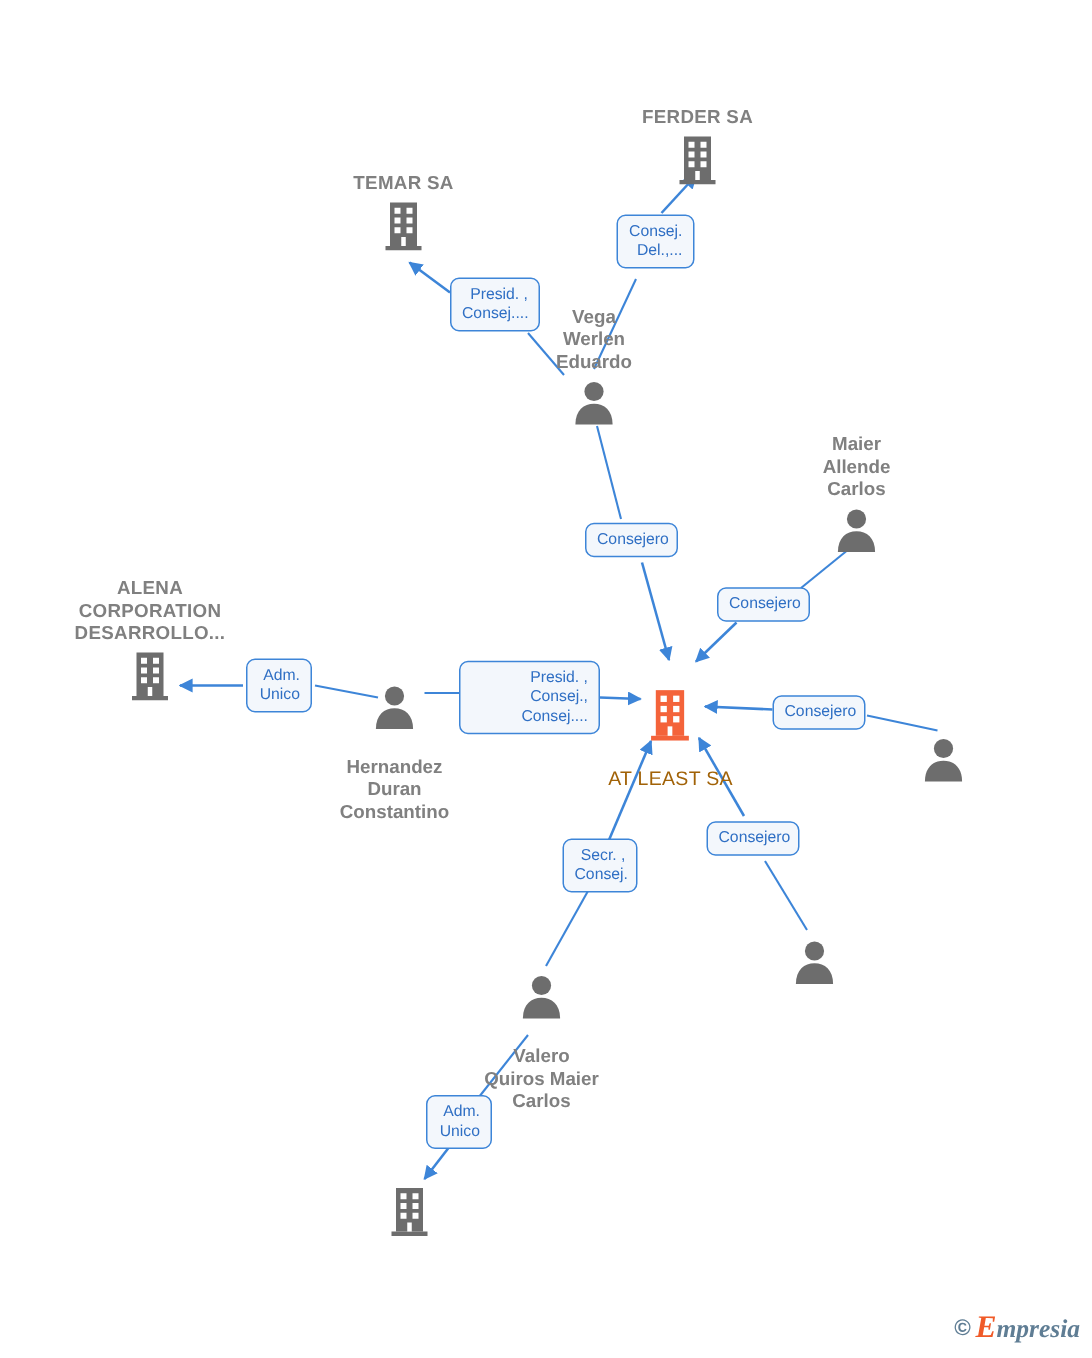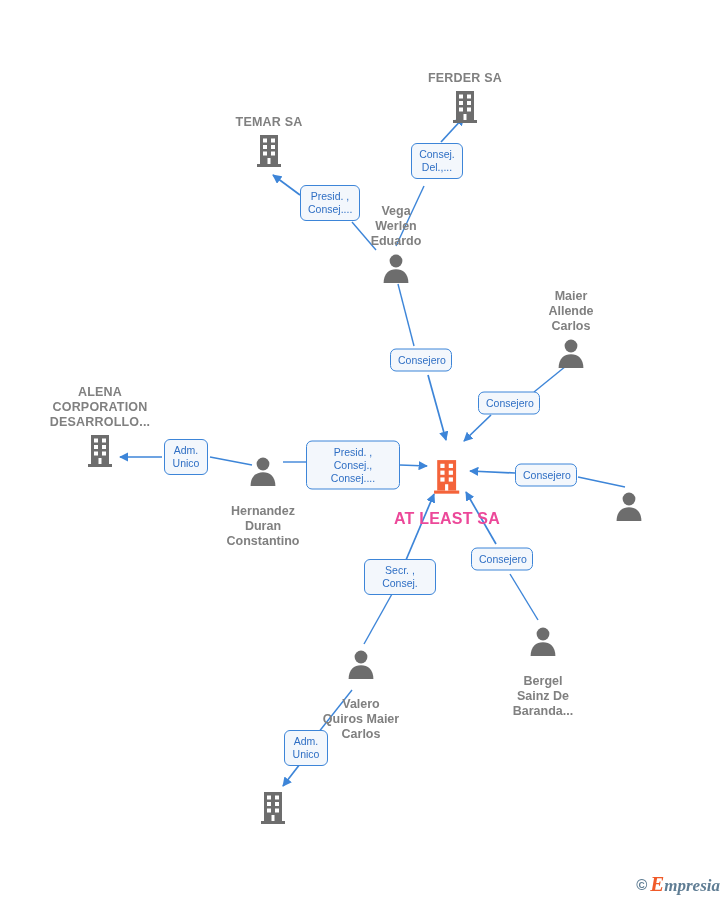--- a/index.html
+++ b/index.html
@@ -37,40 +37,40 @@
     color: #808080;
     font-size: 12.5px;
     line-height: 15px;
     white-space: pre-line;
     font-weight: bold;
   }
   .node.company .caption {
     letter-spacing: 0.2px;
   }
   .node.company.focus .caption {
-    color: #ec4899;
-    font-weight: bold;
-    font-size: 16px;
+    color: #a16207;
+    font-weight: normal;
+    font-size: 13px;
   }
   .node .caption.above {
     margin-bottom: 3px;
   }
   .node .caption.below {
     margin-top: 17px;
   }
   .edge-label {
     position: absolute;
     transform: translate(-50%, -50%);
     background: #f3f7fc;
     border: 1.3px solid #3d85d8;
     border-radius: 6px;
     color: #2f6fc4;
     font-size: 10.5px;
     line-height: 13px;
-    text-align: center;
+    text-align: right;
     padding: 4px 7px;
     white-space: pre-line;
     box-sizing: border-box;
   }
   .watermark {
     position: absolute;
     right: 8px;
     bottom: 8px;
     font-size: 17px;
     color: #5f7d94;
@@ -252,23 +252,20 @@
         <span class="glyph"><svg width="32" height="32" viewBox="0 0 32 32" aria-hidden="true">
             <circle cx="16" cy="9" r="6.4" fill="#6d6d6d"></circle>
             <path d="M3.6 31 C3.6 21.5 9.2 17.2 16 17.2 C22.8 17.2 28.4 21.5 28.4 31 Z" fill="#6d6d6d"></path>
           </svg></span>
       </div>
       <div class="node person" style="left: 543px; top: 625px;">
         <span class="glyph"><svg width="32" height="32" viewBox="0 0 32 32" aria-hidden="true">
             <circle cx="16" cy="9" r="6.4" fill="#6d6d6d"></circle>
             <path d="M3.6 31 C3.6 21.5 9.2 17.2 16 17.2 C22.8 17.2 28.4 21.5 28.4 31 Z" fill="#6d6d6d"></path>
           </svg></span>
-        <span class="caption below">Bergel
-Sainz De
-Baranda...</span>
       </div>
       <div class="node person" style="left: 361px; top: 648px;">
         <span class="glyph"><svg width="32" height="32" viewBox="0 0 32 32" aria-hidden="true">
             <circle cx="16" cy="9" r="6.4" fill="#6d6d6d"></circle>
             <path d="M3.6 31 C3.6 21.5 9.2 17.2 16 17.2 C22.8 17.2 28.4 21.5 28.4 31 Z" fill="#6d6d6d"></path>
           </svg></span>
         <span class="caption below">Valero
 Quiros Maier
 Carlos</span>
       </div>
@@ -295,21 +292,21 @@
       <div class="edge-label" style="left: 330px; top: 203px; width: 60px;">Presid. ,
 Consej....</div>
       <div class="edge-label" style="left: 421px; top: 360px; width: 62px;">Consejero</div>
       <div class="edge-label" style="left: 509px; top: 403px; width: 62px;">Consejero</div>
       <div class="edge-label" style="left: 186px; top: 457px; width: 44px;">Adm.
 Unico</div>
       <div class="edge-label" style="left: 353px; top: 465px; width: 94px;">Presid. ,
 Consej., Consej....</div>
       <div class="edge-label" style="left: 546px; top: 475px; width: 62px;">Consejero</div>
       <div class="edge-label" style="left: 502px; top: 559px; width: 62px;">Consejero</div>
-      <div class="edge-label" style="left: 400px; top: 577px; width: 72px;">Secr. ,
+      <div class="edge-label" style="left: 400px; top: 577px; width: 50px;">Secr. ,
 Consej.</div>
       <div class="edge-label" style="left: 306px; top: 748px; width: 44px;">Adm.
 Unico</div>
     </div>
 
   <div class="watermark">
     <span class="copy">©</span><span class="brand-e">E</span><span>mpresia</span>
   </div>
 
 </div>

